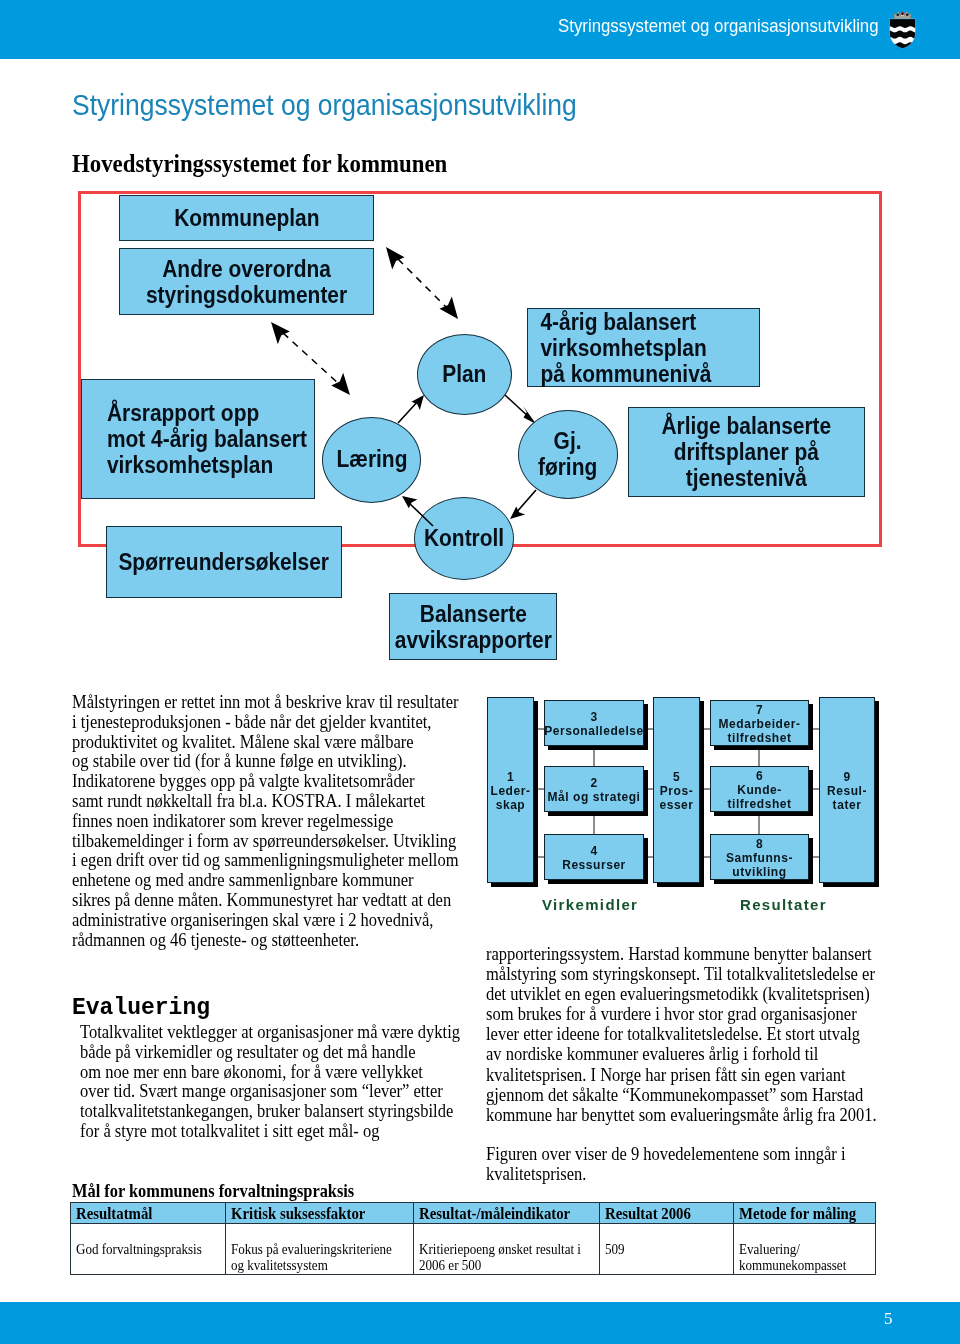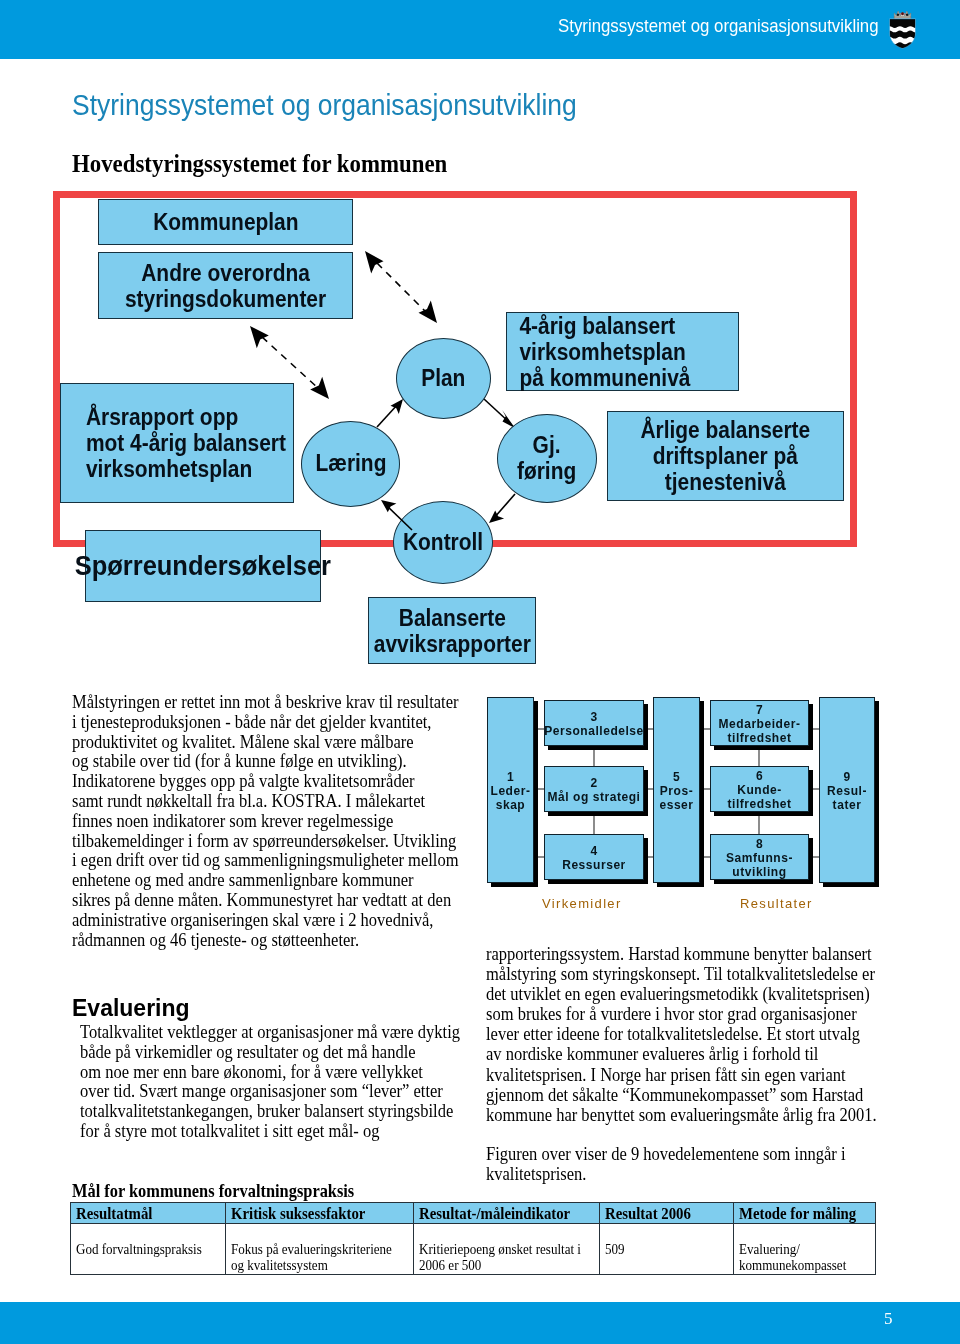--- a/index.html
+++ b/index.html
@@ -16,65 +16,65 @@
   .crest{position:absolute;left:888px;top:8px;width:29px;height:42px;}
   .pagenum{position:absolute;left:884px;top:1309px;color:#ffffff;font-family:"Liberation Serif",serif;font-size:17px;}
 
   
   .doc-title{position:absolute;left:72px;top:89px;color:#1a84b8;font-family:"Liberation Sans",sans-serif;
       font-size:29px;font-weight:400;white-space:nowrap;letter-spacing:0;transform:scaleX(0.913);transform-origin:0 0;}
   .sec-head{position:absolute;left:72px;top:150px;color:#000;font-family:"Liberation Serif",serif;
       font-size:25px;font-weight:bold;white-space:nowrap;transform:scaleX(0.914);transform-origin:0 0;}
 
   
-  .diagram{position:absolute;left:53px;top:191px;width:804px;height:356px;border:7px solid #ef4444;box-sizing:border-box;}
+  .diagram{position:absolute;left:78px;top:191px;width:804px;height:356px;border:3px solid #ef4444;box-sizing:border-box;}
   .dbox{position:absolute;background:#7fcdee;border:1.2px solid #16313f;box-sizing:border-box;
       font-family:"Liberation Sans",sans-serif;font-weight:bold;color:#071019;display:flex;align-items:center;
       justify-content:center;text-align:center;line-height:1.13;white-space:nowrap;}
   .dell{position:absolute;background:#7fcdee;border:1.2px solid #16313f;border-radius:50%;box-sizing:border-box;
       font-family:"Liberation Sans",sans-serif;font-weight:bold;color:#071019;display:flex;align-items:center;
       justify-content:center;text-align:center;line-height:1.12;white-space:nowrap;}
   .darrows{position:absolute;left:0;top:0;pointer-events:none;}
   .dbox>span,.dell>span{display:inline-block;transform:scaleX(0.91);}
 
   
   .b-kommuneplan {left:38px; top:  1px; width:255px; height:46px; font-size:23px;}
   .b-andre       {left:38px; top: 54px; width:255px; height:67px; font-size:23px;}
   .b-arsrapport  {left: 0px; top:185px; width:234px; height:120px;font-size:23px;justify-content:flex-start;
                   padding-left:15px;text-align:left;}
-  .b-sporre      {left:25px; top:332px; width:236px; height:72px; font-size:28px;}
+  .b-sporre      {left:25px; top:332px; width:236px; height:72px; font-size:23px;}
   .b-avvik       {left:308px;top:399px; width:168px; height:67px; font-size:23px;}
   .b-4arig       {left:446px;top:114px; width:233px; height:79px; font-size:23px;justify-content:flex-start;
                   padding-left:4px;text-align:left;}
   .b-arlige      {left:547px;top:213px; width:237px; height:90px; font-size:23px;}
 
   .e-plan    {left:336px; top:140px; width:95px;  height:81px; font-size:23px;}
   .e-gj      {left:437px; top:216px; width:100px; height:89px; font-size:23px;}
   .e-kontroll{left:333px; top:303px; width:100px; height:83px; font-size:23px;align-items:center;}
   .e-laering {left:241px; top:223px; width:99px;  height:86px; font-size:23px;}
 
   
   .col{position:absolute;font-family:"Liberation Serif",serif;font-size:19px;line-height:19.83px;color:#000;
        text-align:left;}
   .col .ln{white-space:nowrap;}
   .col .ln>span{display:inline-block;transform:scaleX(0.869);transform-origin:0 0;}
   .colL{left:72px;width:400px;line-height:19.8px;}
   .colR{left:486px;width:420px;line-height:20.1px;}
-  .h-eval{font-family:Liberation Sans, sans-serif;font-size:23px;font-weight:bold;line-height:23px;}
+  .h-eval{font-family:Liberation Mono, monospace;font-size:23px;font-weight:bold;line-height:23px;}
   .h-mal{font-family:"Liberation Serif",serif;font-size:19px;font-weight:bold;white-space:nowrap;
       display:inline-block;transform:scaleX(0.862);transform-origin:0 0;}
 
   
   .efqm{position:absolute;left:486px;top:690px;width:400px;height:235px;}
   .ebox{position:absolute;background:#7fcdee;border:1.3px solid #10222c;box-sizing:border-box;
       font-family:"Liberation Sans",sans-serif;font-weight:bold;font-size:12px;letter-spacing:0.55px;color:#08161d;
       display:flex;flex-direction:column;align-items:center;justify-content:center;text-align:center;line-height:14px;
       box-shadow:4px 4px 0 0 #000;white-space:nowrap;padding-top:2px;}
   .ebox .enum{font-weight:bold;}
-  .elab{position:absolute;font-family:"Liberation Sans",sans-serif;font-weight:normal;font-size:13px;color:#a16207;
+  .elab{position:absolute;font-family:"Liberation Sans",sans-serif;font-weight:bold;font-size:15px;color:#14532d;
       letter-spacing:1.35px;white-space:nowrap;}
   .f1{left:1px;top:7px;width:47px;height:186px;}
   .f3{left:58px;top:10px;width:100px;height:46px;}
   .f2{left:58px;top:76px;width:100px;height:46px;}
   .f4{left:58px;top:144px;width:100px;height:46px;}
   .f5{left:167px;top:7px;width:47px;height:186px;}
   .f7{left:224px;top:10px;width:99px;height:46px;}
   .f6{left:224px;top:76px;width:99px;height:46px;}
   .f8{left:224px;top:144px;width:99px;height:46px;}
   .f9{left:333px;top:7px;width:56px;height:186px;}

